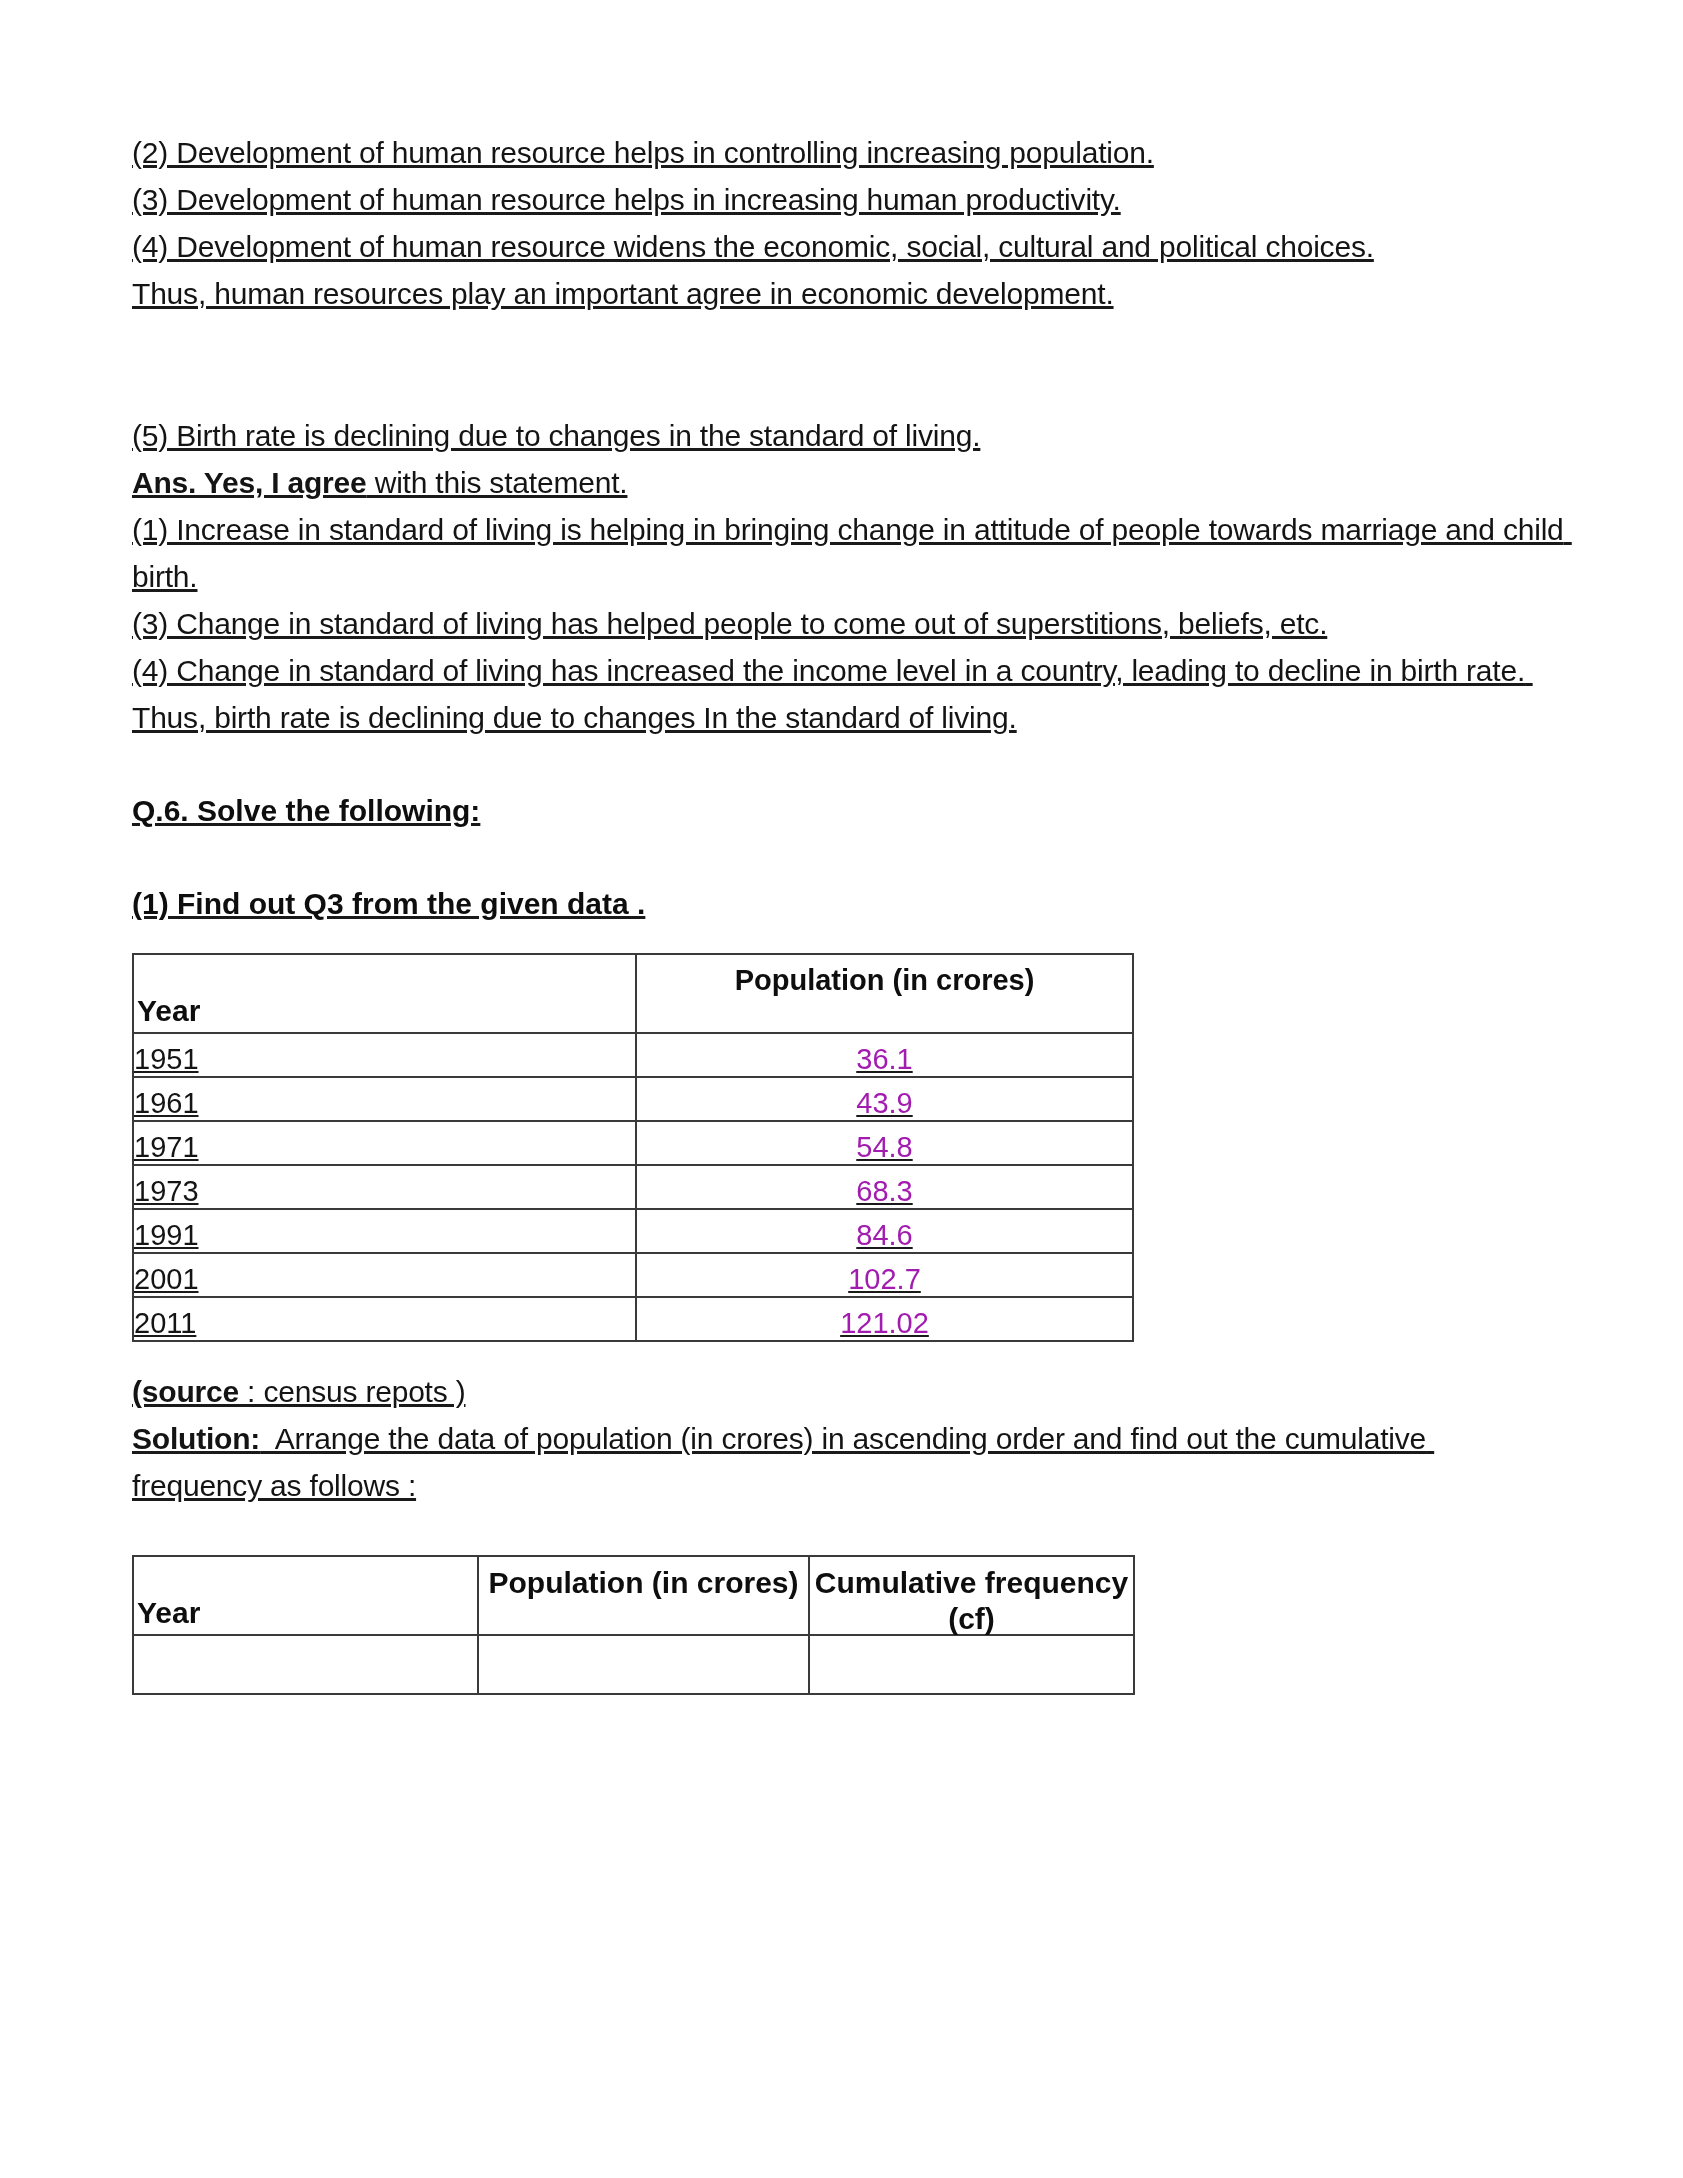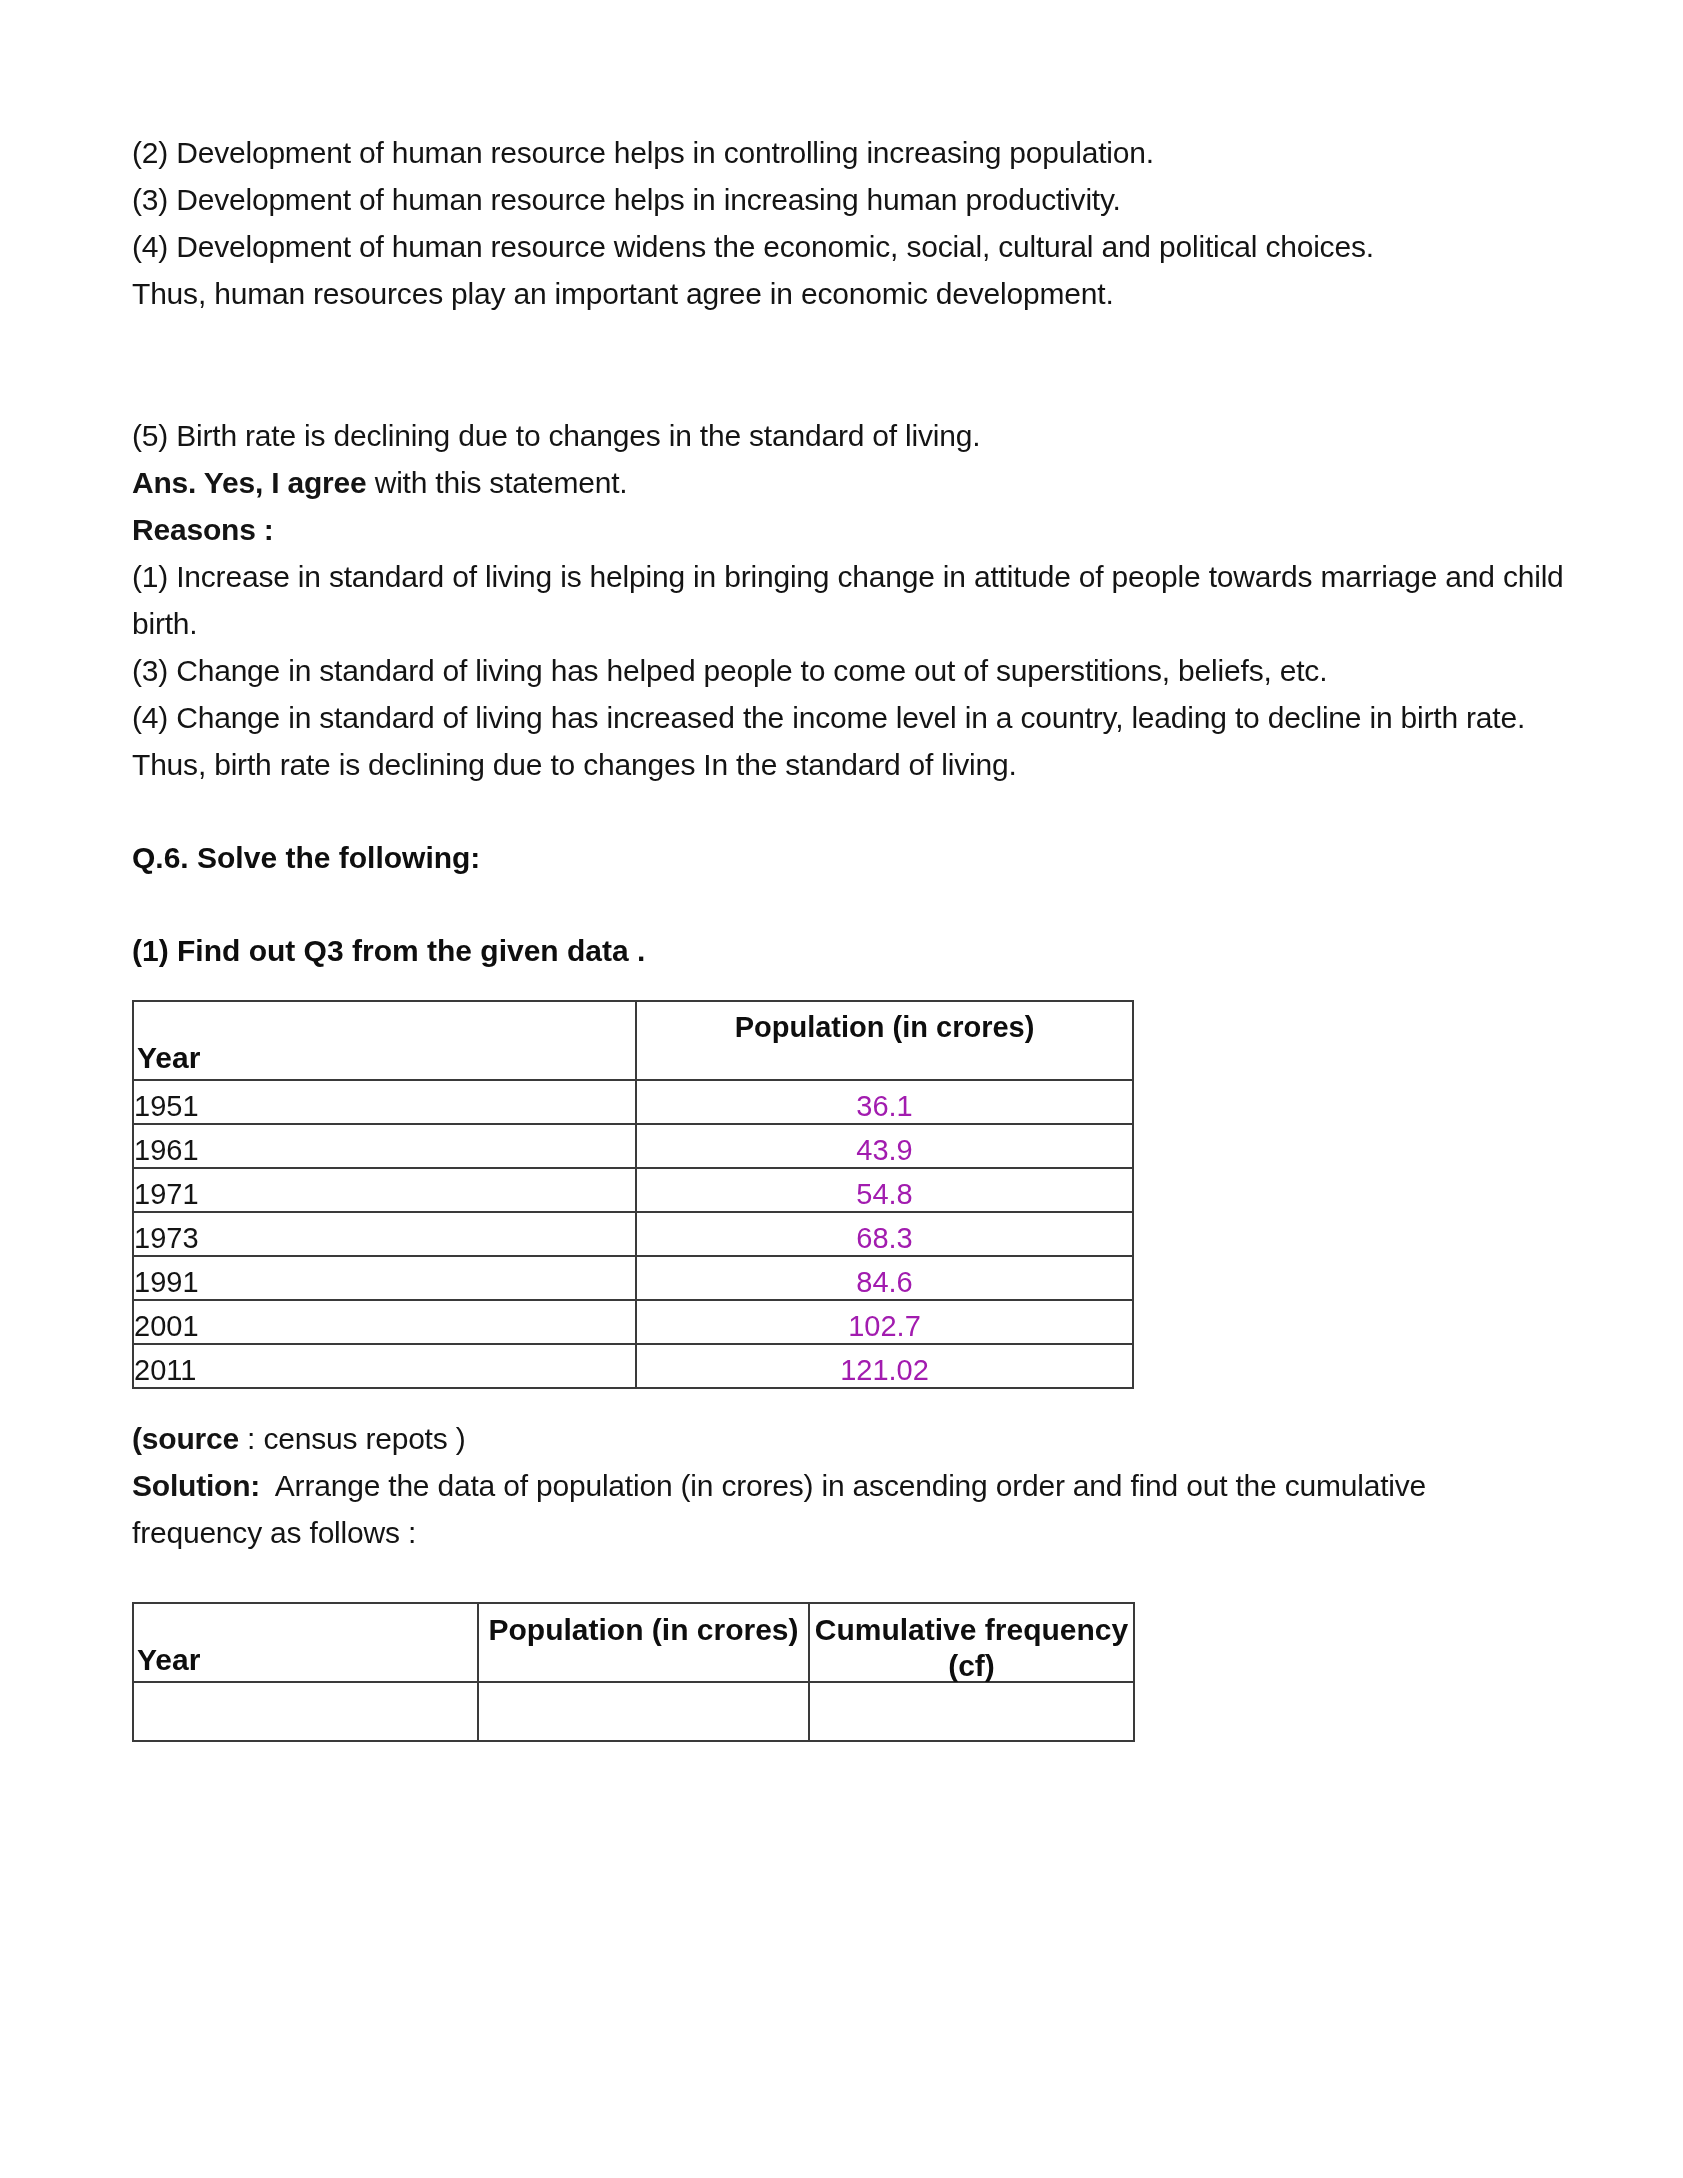--- a/index.html
+++ b/index.html
@@ -16,20 +16,21 @@
   }
 
   
   .page {
     position: relative;
     width: 1683px;
     height: 1671px;
     background: #fff;
     box-sizing: border-box;
     padding: 129px 119px 0 132px;
+    text-decoration: underline;
   }
 
   
   .doc-text {
     font-family: "Liberation Sans Narrow", "Liberation Sans", sans-serif;
     font-stretch: condensed;
     font-size: 30px;
     line-height: 47px;
     letter-spacing: -0.2px;
     color: #141414;
@@ -158,21 +159,20 @@
     <p class="line">(3) Development of human resource helps in increasing human productivity.</p>
     <p class="line">(4) Development of human resource widens the economic, social, cultural and political choices.</p>
     <p class="line">Thus, human resources play an important agree in economic development.</p>
   </div>
 
   <div class="gap-lg"></div>
 
   <div class="doc-text">
     <p class="line">(5) Birth rate is declining due to changes in the standard of living.</p>
     <p class="line"><span class="b">Ans. Yes, I agree</span><span> with this statement.</span></p>
-    <p class="line b">Reasons :</p>
     <p class="line">(1) Increase in standard of living is helping in bringing change in attitude of people towards marriage and child birth.</p>
     <p class="line">(3) Change in standard of living has helped people to come out of superstitions, beliefs, etc.</p>
     <p class="line">(4) Change in standard of living has increased the income level in a country, leading to decline in birth rate. Thus, birth rate is declining due to changes In the standard of living.</p>
   </div>
 
   <div class="gap-md"></div>
 
   <p class="heading">Q.6. Solve the following:</p>
 
   <div class="gap-md"></div>

